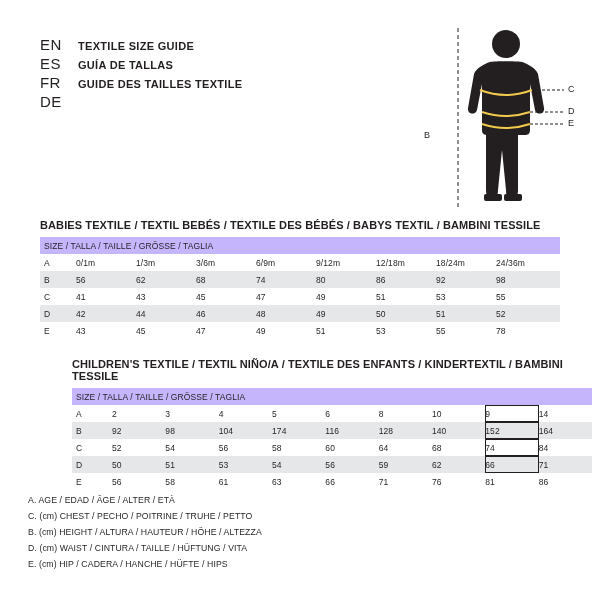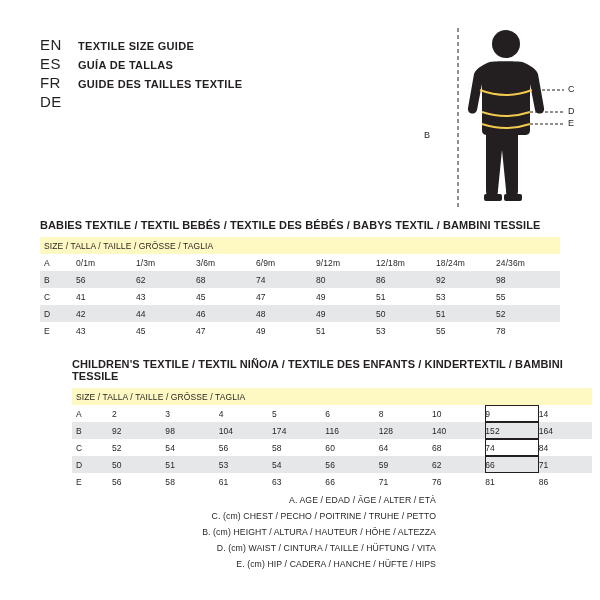--- a/index.html
+++ b/index.html
@@ -90,37 +90,36 @@
     width: 36px;
     padding-left: 4px;
   }
   table.sizes tr.head td {
     font-size: 8.5px;
   }
   table.sizes tr.shade td {
     background: #e6e7e8;
   }
   table.sizes tr.head td {
-    background: #fef9c3;
+    background: #c4b5fd;
   }
   .cell { padding-left: 2px; }
 
   
   .boxed {
     outline: 1px solid #231f20;
     outline-offset: -1px;
   }
 
   
   .legend {
     position: absolute;
-    left: 36px;
+    left: 28px;
     top: 492px;
     width: 400px;
-    text-align: right;
   }
   .legend-line {
     font-size: 8.7px;
     letter-spacing: 0.1px;
     color: #231f20;
     height: 16px;
     line-height: 16px;
     white-space: nowrap;
   }
 </style>

